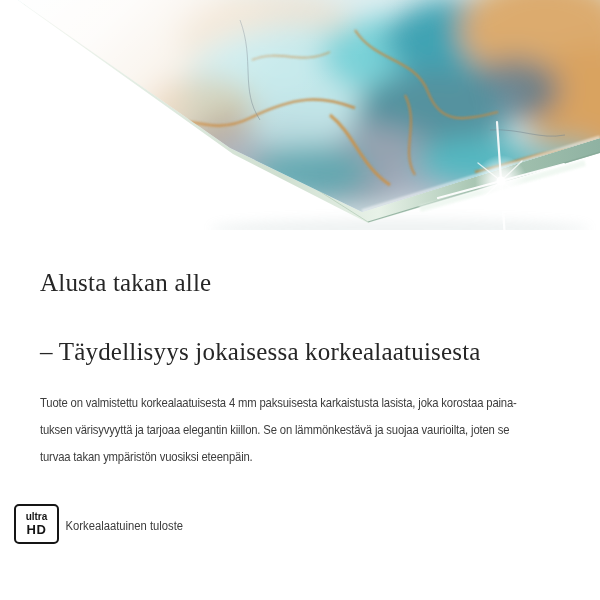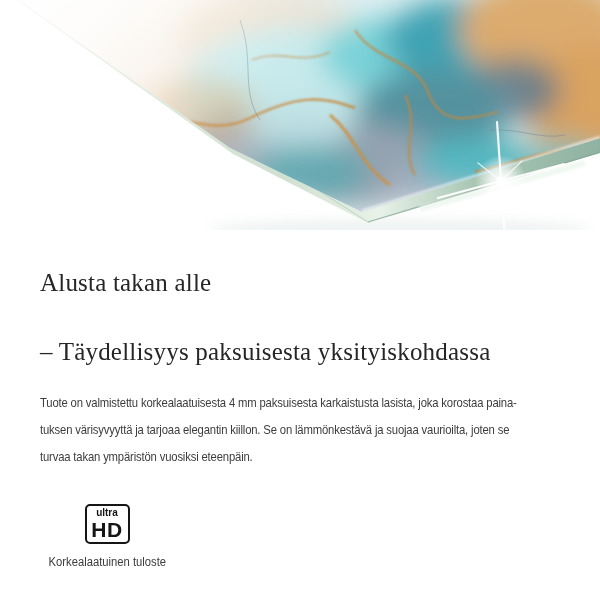--- a/index.html
+++ b/index.html
@@ -12,30 +12,30 @@
   .heading { margin:8px 40px 0 40px; font-family:"Liberation Serif","DejaVu Serif",serif;
              font-size:25px; line-height:33px; font-weight:400; color:#262626; letter-spacing:0.2px; }
   .heading div { white-space:nowrap;margin-top:36px; }
 
   .paragraph { margin:21px 0 0 40px; font-size:13.3px; line-height:27px; color:#3d3d3d;
                letter-spacing:-0.2px; transform:scaleX(0.85); transform-origin:left top; }
   .paragraph div { white-space:nowrap; }
 
   .features { margin:26px 0 0 14px; width:558px; display:grid;
               grid-template-columns:186px 186px 186px; row-gap:16px; }
-  .feature { display:flex; flex-direction:column; align-items:center; }
+  .feature { display:flex; flex-direction:row; align-items:center; }
   .icon-wrap { height:48px; display:flex; align-items:flex-end; justify-content:center; }
   .feature-label { margin-top:11px; font-size:12.5px; color:#3b3b3b; display:inline-block;
                    transform:scaleX(0.9); transform-origin:center top; white-space:nowrap; }
 
   .uhd-box { width:45px; height:40px; border:2.6px solid #151515; border-radius:5px;
              display:flex; flex-direction:column; align-items:center; justify-content:center;
              font-weight:bold; color:#151515; line-height:1; }
   .uhd-top { font-size:10px; letter-spacing:0; }
-  .uhd-bottom { font-size:21px; margin-top:1px; letter-spacing:0.5px; }
+  .uhd-bottom { font-size:13px; margin-top:1px; letter-spacing:0.5px; }
 </style>
 </head>
 <body>
 
 <div class="hero">
   <svg width="600" height="230" viewBox="0 0 600 230">
     <defs>
       <clipPath id="glassClip">
         <path d="M18,0 L230,148 L362,212 L600,138 L600,0 Z"></path>
       </clipPath>
@@ -119,21 +119,21 @@
       <path d="M497,122 L505,238" stroke="#ffffff" stroke-width="2.2" stroke-linecap="round" opacity="0.9"></path>
       <path d="M478,163 L524,199" stroke="#ffffff" stroke-width="1.3" stroke-linecap="round" opacity="0.75"></path>
       <path d="M480,201 L522,161" stroke="#ffffff" stroke-width="1.3" stroke-linecap="round" opacity="0.75"></path>
       <circle cx="501" cy="181" r="4.5" fill="#ffffff"></circle>
     </g>
   </svg>
 </div>
 
 <h1 class="heading">
   <div>Alusta takan alle</div>
-  <div>– Täydellisyys paksuisesta yksityiskohdassa</div>
+  <div>– Täydellisyys jokaisessa korkealaatuisesta</div>
 </h1>
 
 <div class="paragraph">
   <div>Tuote on valmistettu korkealaatuisesta 4 mm paksuisesta karkaistusta lasista, joka korostaa paina-</div>
   <div>tuksen värisyvyyttä ja tarjoaa elegantin kiillon. Se on lämmönkestävä ja suojaa vaurioilta, joten se</div>
   <div>turvaa takan ympäristön vuosiksi eteenpäin.</div>
 </div>
 
 <div class="features">
 

